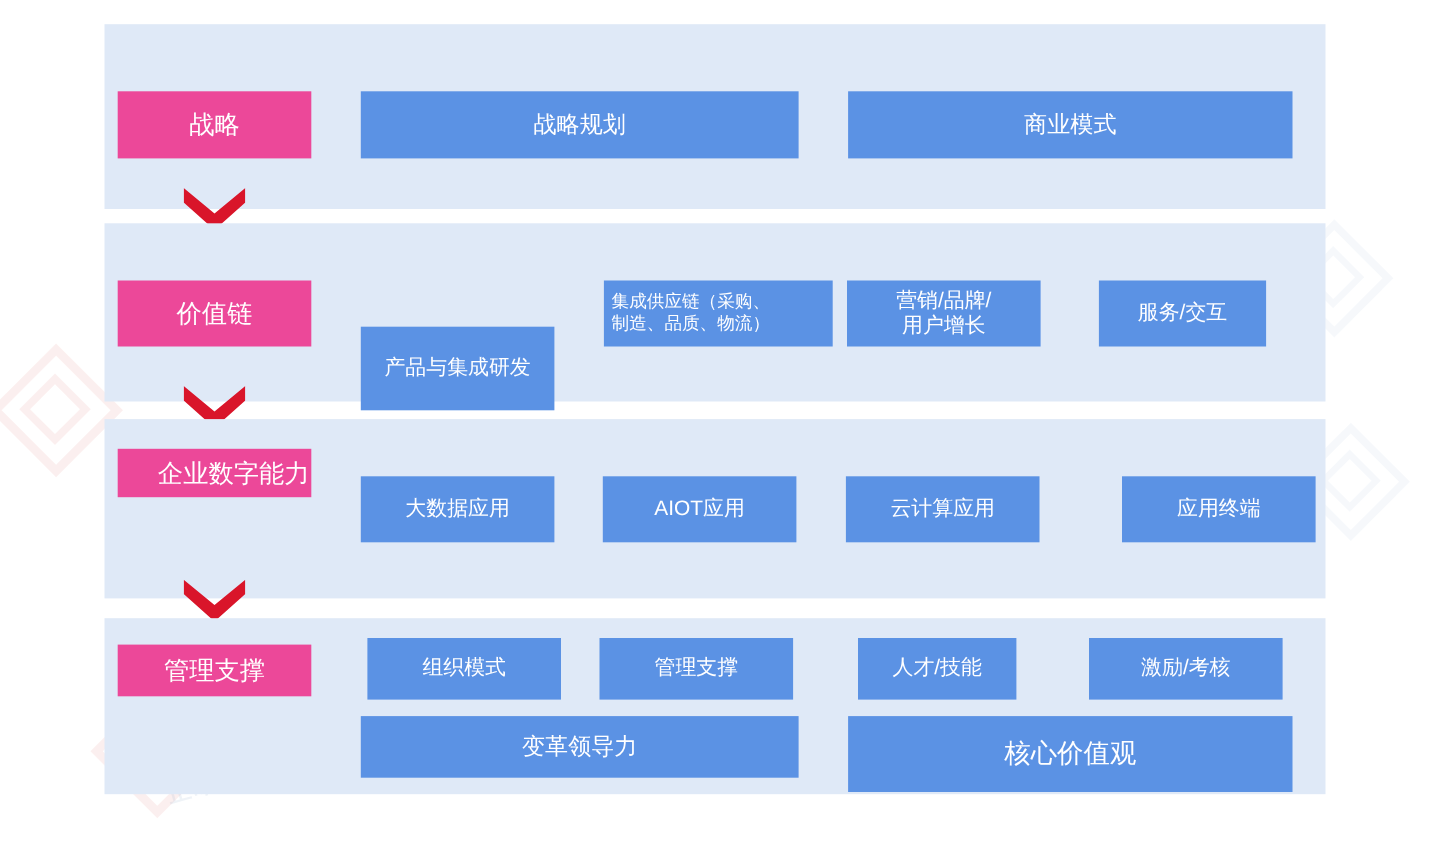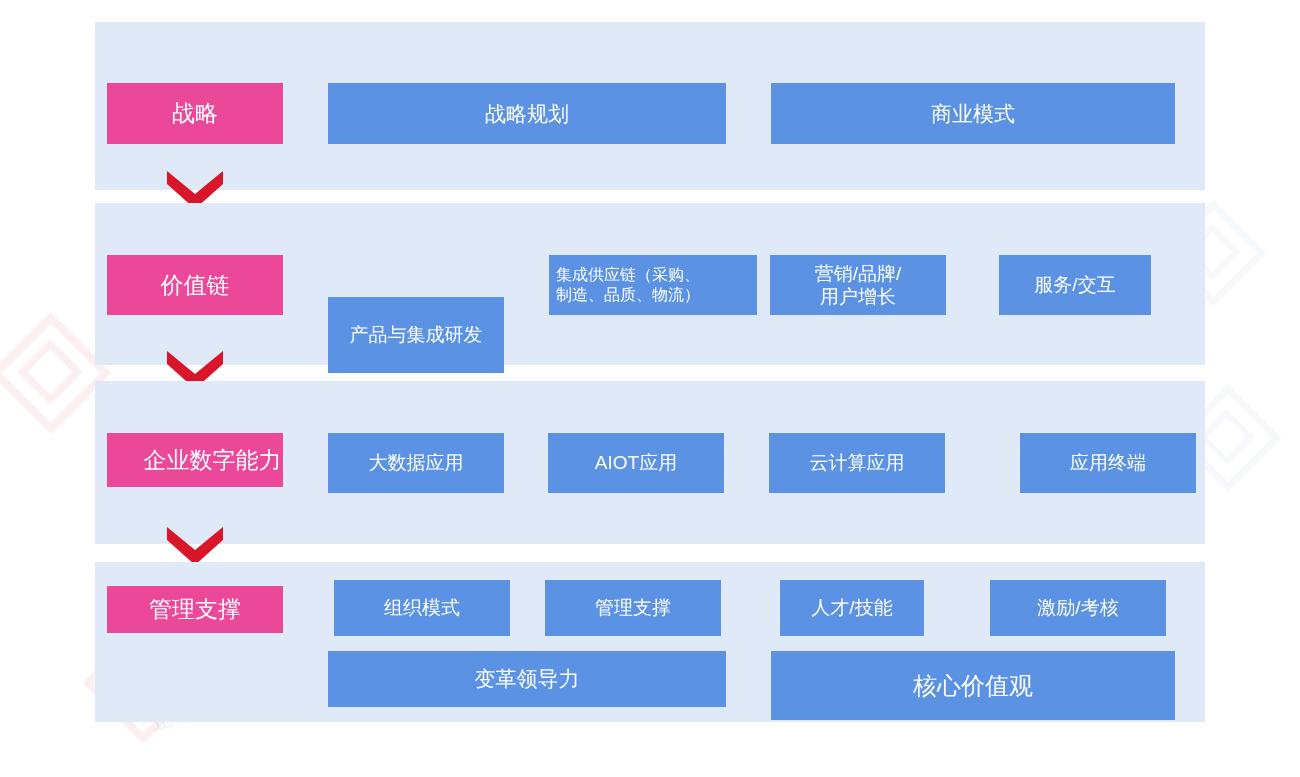--- a/index.html
+++ b/index.html
@@ -139,21 +139,21 @@
   <div class="box item" style="left:999px;top:255px;width:152px;height:60px;font-size:19px;">服务/交互</div>
 
   <div class="chev" style="left:167px;top:351px;width:56px;height:38px;">
     <svg width="56" height="38" viewBox="0 0 56 38">
       <path d="M0 0 L0 13 L28 38 L56 13 L56 0 L28 23 Z" fill="#d9152a"></path>
     </svg>
   </div>
 
   <div class="band" style="left:95px;top:381px;width:1110px;height:163px;"></div>
 
-  <div class="box lead" style="left:107px;top:433px;width:176px;height:54px;font-size:23px;padding-left:35px;">企业数字能力</div>
+  <div class="box lead" style="left:107px;top:408px;width:176px;height:44px;font-size:23px;padding-left:35px;">企业数字能力</div>
 
   <div class="box item" style="left:328px;top:433px;width:176px;height:60px;font-size:19px;">大数据应用</div>
 
   <div class="box item" style="left:548px;top:433px;width:176px;height:60px;font-size:19px;">AIOT应用</div>
 
   <div class="box item" style="left:769px;top:433px;width:176px;height:60px;font-size:19px;">云计算应用</div>
 
   <div class="box item" style="left:990px;top:433px;width:176px;height:60px;font-size:19px;margin-left:30px;">应用终端</div>
 
   <div class="chev" style="left:167px;top:527px;width:56px;height:38px;">

